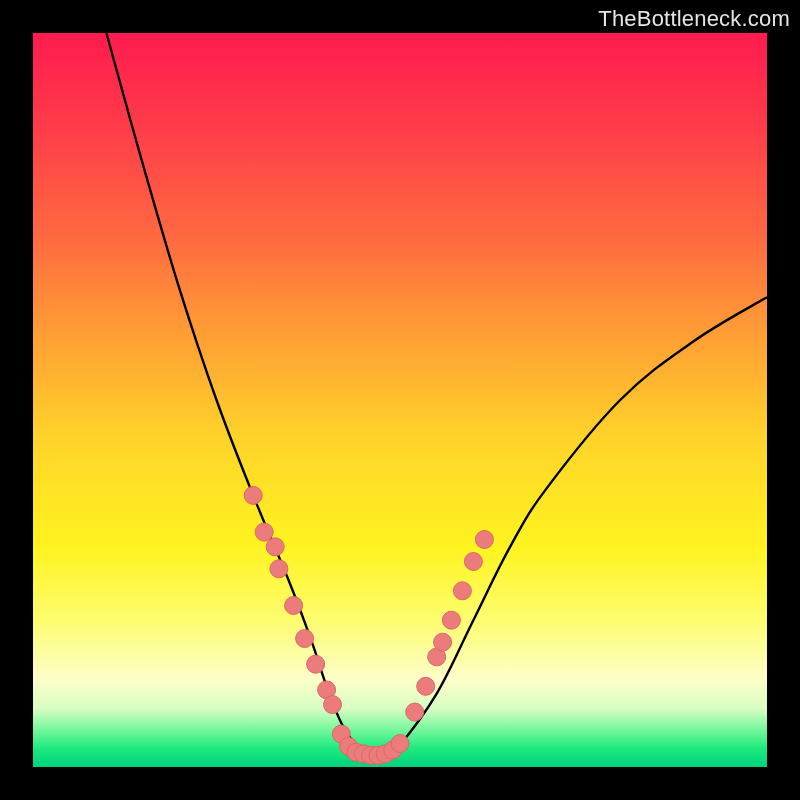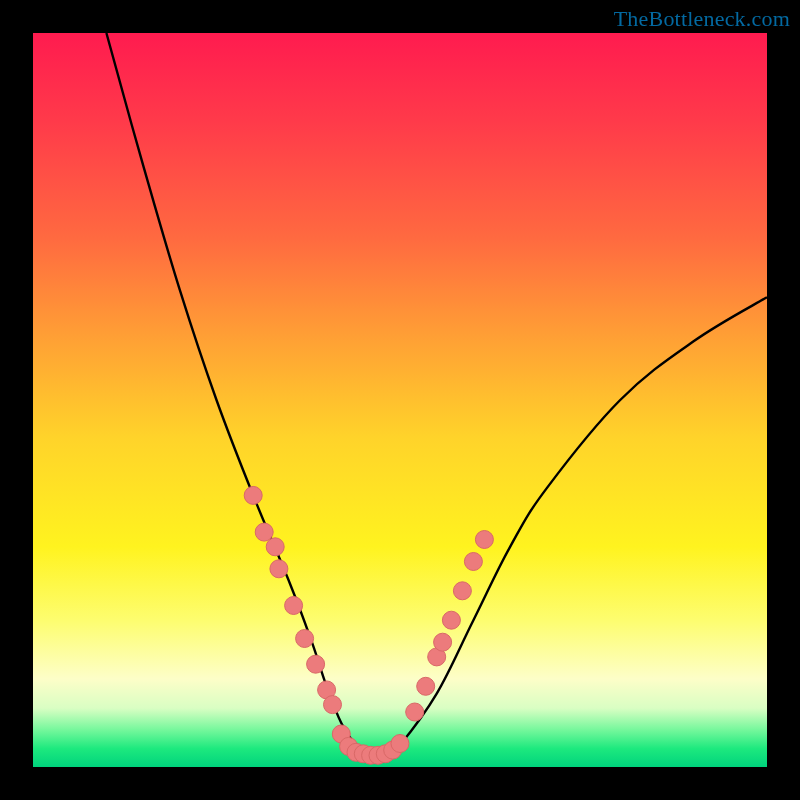--- a/index.html
+++ b/index.html
@@ -38,26 +38,25 @@
       #d9fec3 92%,
       #73f79b 95%,
       #1de97e 97.5%,
       #00d37d 100%
     );
   }
   .watermark {
     position: absolute;
     top: 6px;
     right: 10px;
-    color: #0369a1;
+    color: #e5e5e5;
     font-size: 22px;
     font-weight: 500;
     letter-spacing: 0.2px;
     user-select: none;
-    font-family: Liberation Serif, serif;
   }
   svg.curve {
     position: absolute;
     top: 0;
     left: 0;
     width: 734px;
     height: 734px;
     overflow: visible;
   }
 </style>

